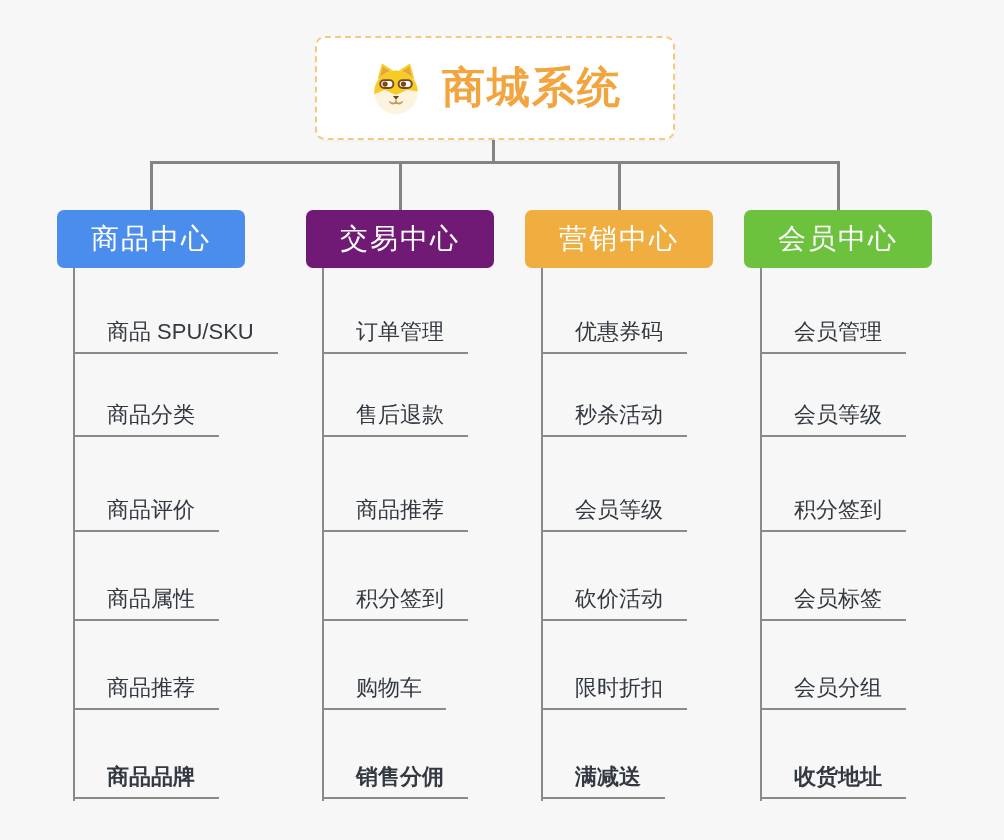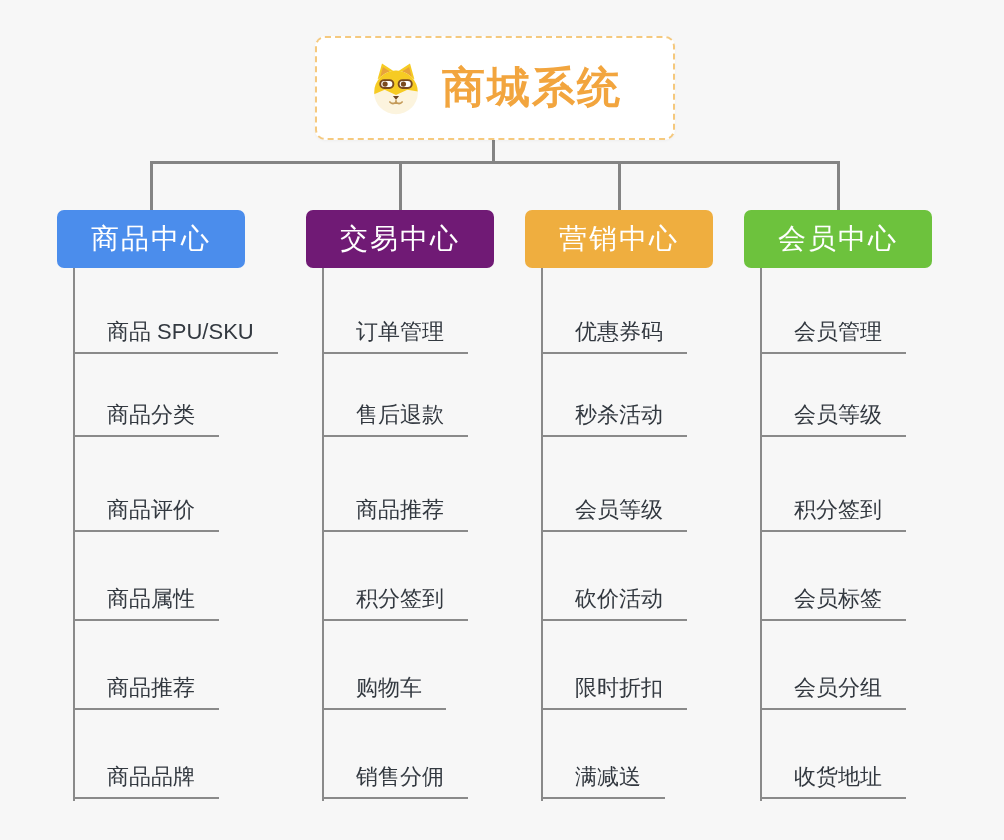--- a/index.html
+++ b/index.html
@@ -35,21 +35,21 @@
     border-radius:7px;display:flex;align-items:center;justify-content:center;
     color:#FFFFFF;font-size:28px;letter-spacing:2px;white-space:nowrap;
   }
   .leaf{
     position:absolute;left:0;height:42px;
     display:flex;align-items:flex-end;box-sizing:border-box;
     padding:0 24px 5px 34px;white-space:nowrap;
     border-bottom:2px solid #8A8A8A;
     font-size:22px;color:#333940;
   }
-  .r0{top:44px;}.r1{top:127px;}.r2{top:222px;}.r3{top:311px;}.r4{top:400px;}.r5{top:489px;}
+  .r0{top:44px;}.r1{top:127px;}.r2{top:222px;}.r3{top:311px;}.r4{top:400px;}.r5{top:489px;font-weight:bold;}
 </style>
 </head>
 <body style="background: rgb(247, 247, 247);">
 
 <div class="conn" id="stub-root"></div>
 <div class="conn" id="hline"></div>
 <div class="conn stub-branch" id="stub-b0"></div>
 <div class="conn stub-branch" id="stub-b1"></div>
 <div class="conn stub-branch" id="stub-b2"></div>
 <div class="conn stub-branch" id="stub-b3"></div>

